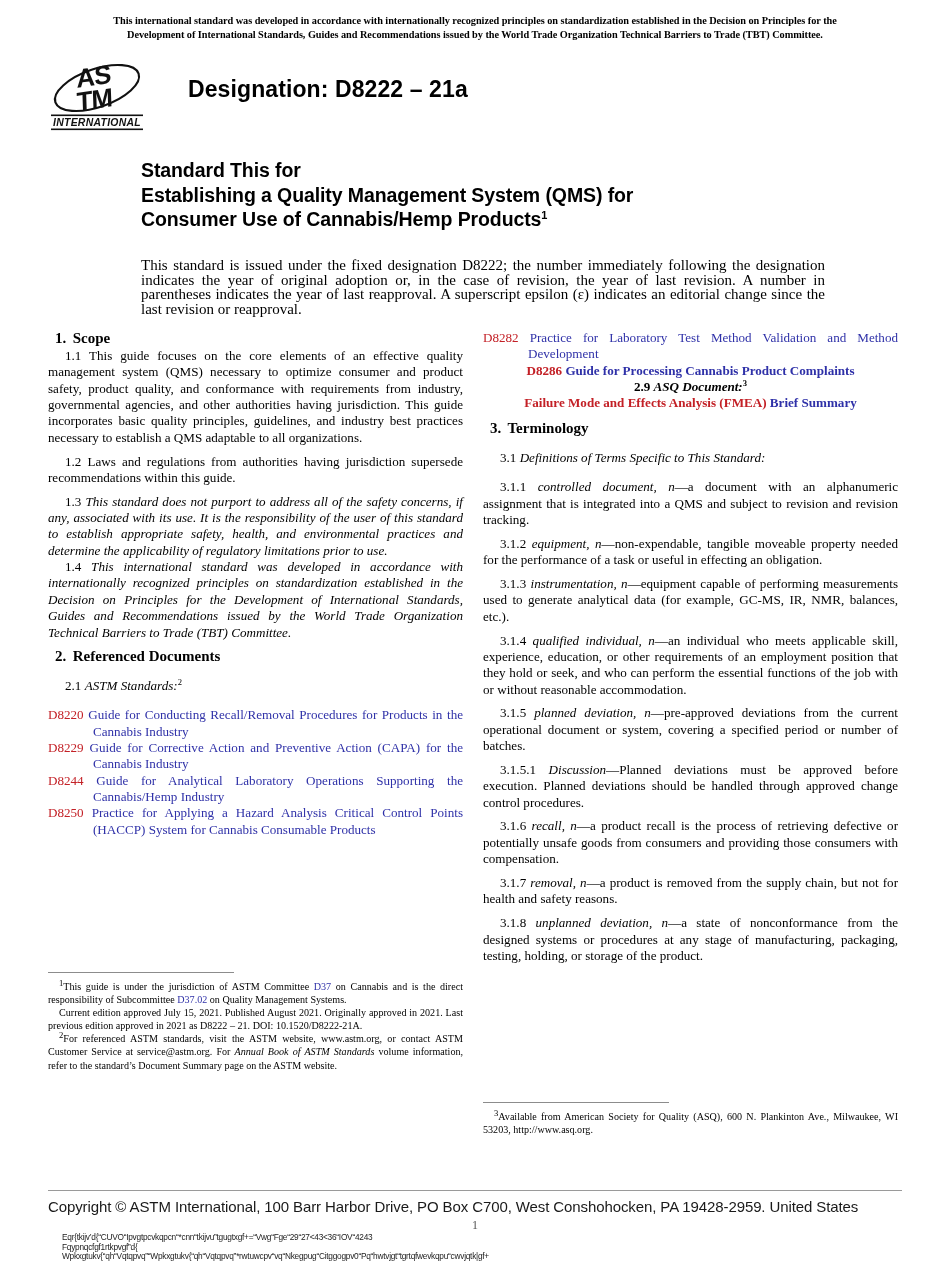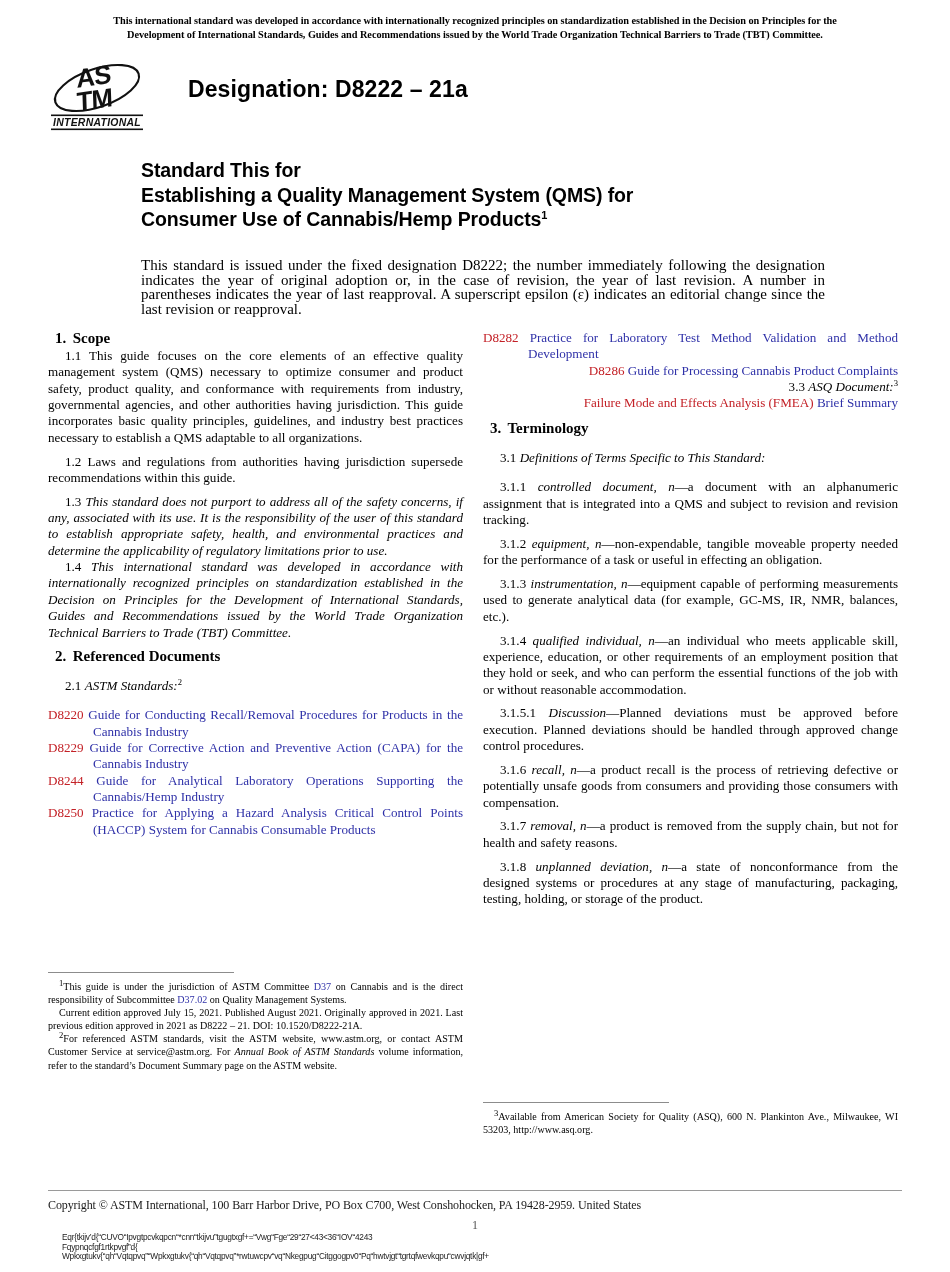--- a/index.html
+++ b/index.html
@@ -128,21 +128,22 @@
   p.refline {
     margin: 0;
     padding: 0 0 0 45px;
     text-indent: -45px;
     text-align: justify;
   }
   p.refline-plain {
     margin: 0;
     padding: 0;
     text-indent: 0;
-    text-align: right;
+    text-align: center;
+    font-weight: bold;
   }
   .desig { color: #c32026; }
   .reftitle { color: #2f31a8; }
   .bluelink { color: #2f31a8; }
 
   p.sub { text-indent: 17px; }
 
   sup.fn {
     font-size: 8.6px;
     vertical-align: super;
@@ -177,22 +178,22 @@
     left: 48px;
     top: 1190px;
     width: 854px;
     height: 0;
     border-top: 0.8px solid #9a9a9a;
   }
   .copyright {
     position: absolute;
     left: 48px;
     top: 1198px;
-    font-family: Liberation Serif, serif;
-    font-size: 12px;
+    font-family: Liberation Sans, sans-serif;
+    font-size: 15px;
     letter-spacing: -0.1px;
     color: #1a1a1a;
   }
   .page-number {
     position: absolute;
     left: 0;
     top: 1218px;
     width: 950px;
     text-align: center;
     font-size: 12px;
@@ -295,21 +296,21 @@
   </div>
 
   <div class="col col-right">
 
     <p class="refline"><span class="desig">D8282</span>
       <span class="reftitle">Practice for Laboratory Test Method Validation and Method Development</span></p>
 
     <p class="refline-plain"><span class="desig">D8286</span>
       <span class="reftitle">Guide for Processing Cannabis Product Complaints</span></p>
 
-    <p class="refline-plain"><span>3.3</span>
+    <p class="refline-plain"><span>2.9</span>
       <span class="i">ASQ Document:</span><sup class="fn">3</sup></p>
 
     <p class="refline-plain"><span class="desig">Failure Mode and Effects Analysis (FMEA)</span>
       <span class="reftitle">Brief Summary</span></p>
 
     <h2 class="sec" style="margin-top:8px">
       <span class="num">3.</span>
       <span>Terminology</span>
     </h2>
 
@@ -321,20 +322,22 @@
 
     <p class="para gap"><span>3.1.2</span>
       <span class="i">equipment, n</span><span>—non-expendable, tangible moveable property needed for the performance of a task or useful in effecting an obligation.</span></p>
 
     <p class="para gap"><span>3.1.3</span>
       <span class="i">instrumentation, n</span><span>—equipment capable of performing measurements used to generate analytical data (for example, GC-MS, IR, NMR, balances, etc.).</span></p>
 
     <p class="para gap"><span>3.1.4</span>
       <span class="i">qualified individual, n</span><span>—an individual who meets applicable skill, experience, education, or other requirements of an employment position that they hold or seek, and who can perform the essential functions of the job with or without reasonable accommodation.</span></p>
 
+    <p class="para gap"><span>3.1.5</span>
+      <span class="i">planned deviation, n</span><span>—pre-approved deviations from the current operational document or system, covering a specified period or number of batches.</span></p>
 
     <p class="para gap"><span>3.1.5.1</span>
       <span class="i">Discussion</span><span>—Planned deviations must be approved before execution. Planned deviations should be handled through approved change control procedures.</span></p>
 
     <p class="para gap"><span>3.1.6</span>
       <span class="i">recall, n</span><span>—a product recall is the process of retrieving defective or potentially unsafe goods from consumers and providing those consumers with compensation.</span></p>
 
     <p class="para gap"><span>3.1.7</span>
       <span class="i">removal, n</span><span>—a product is removed from the supply chain, but not for health and safety reasons.</span></p>
 

